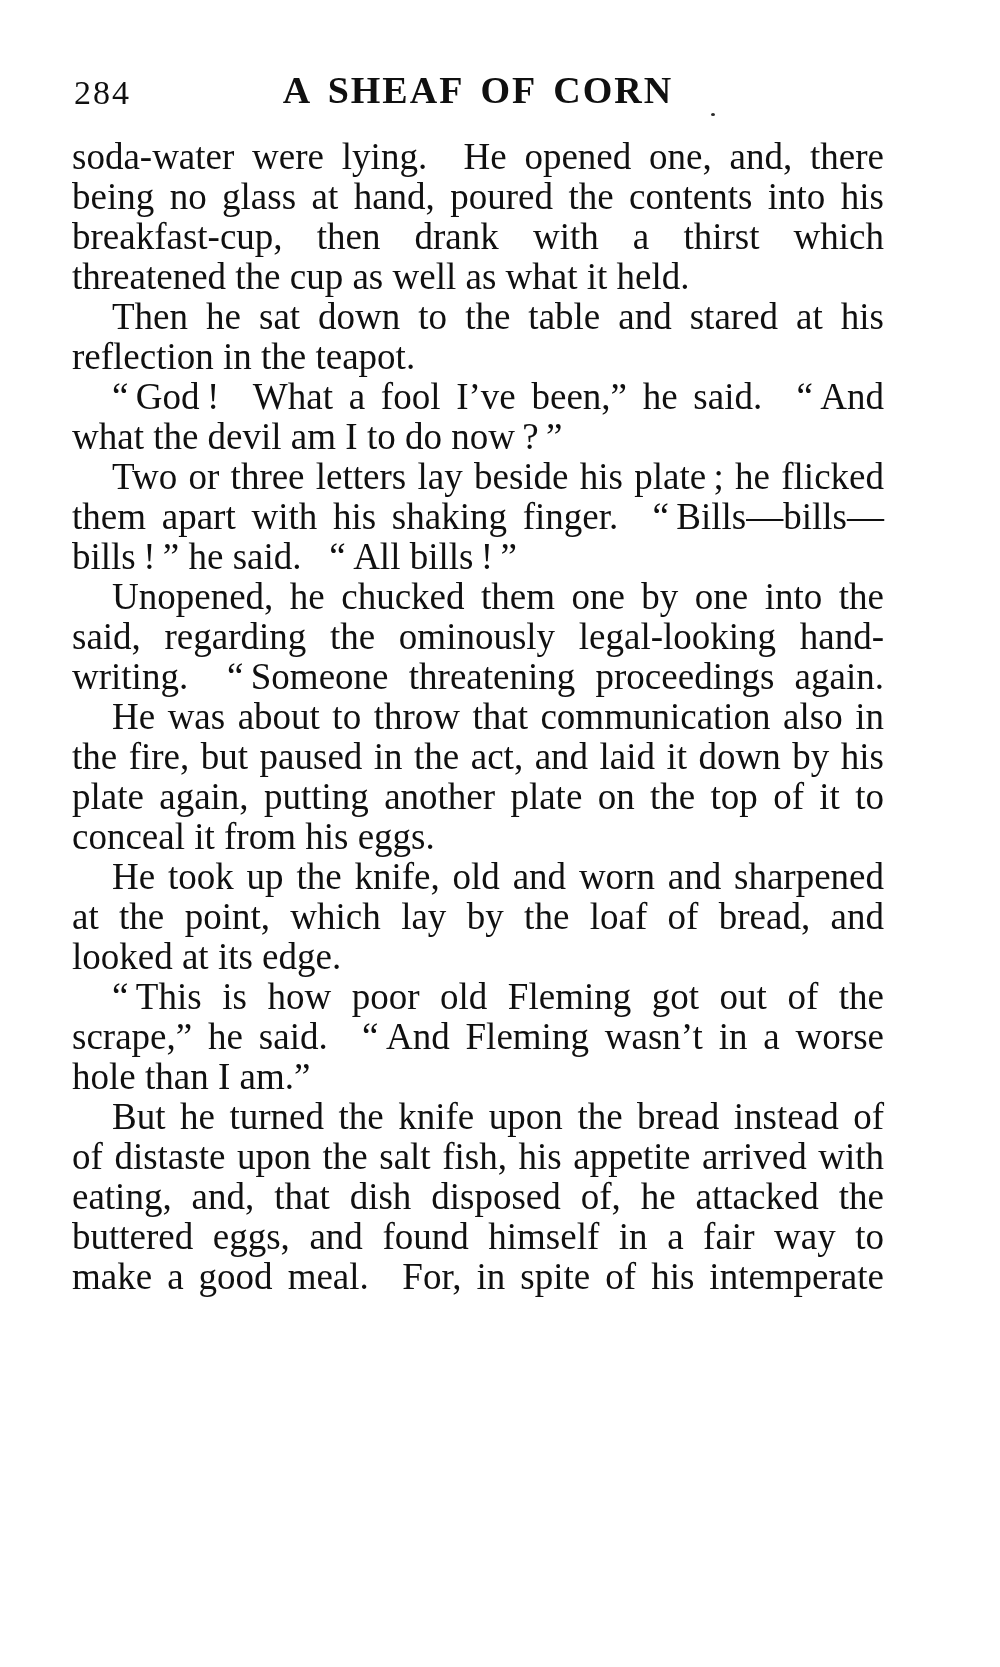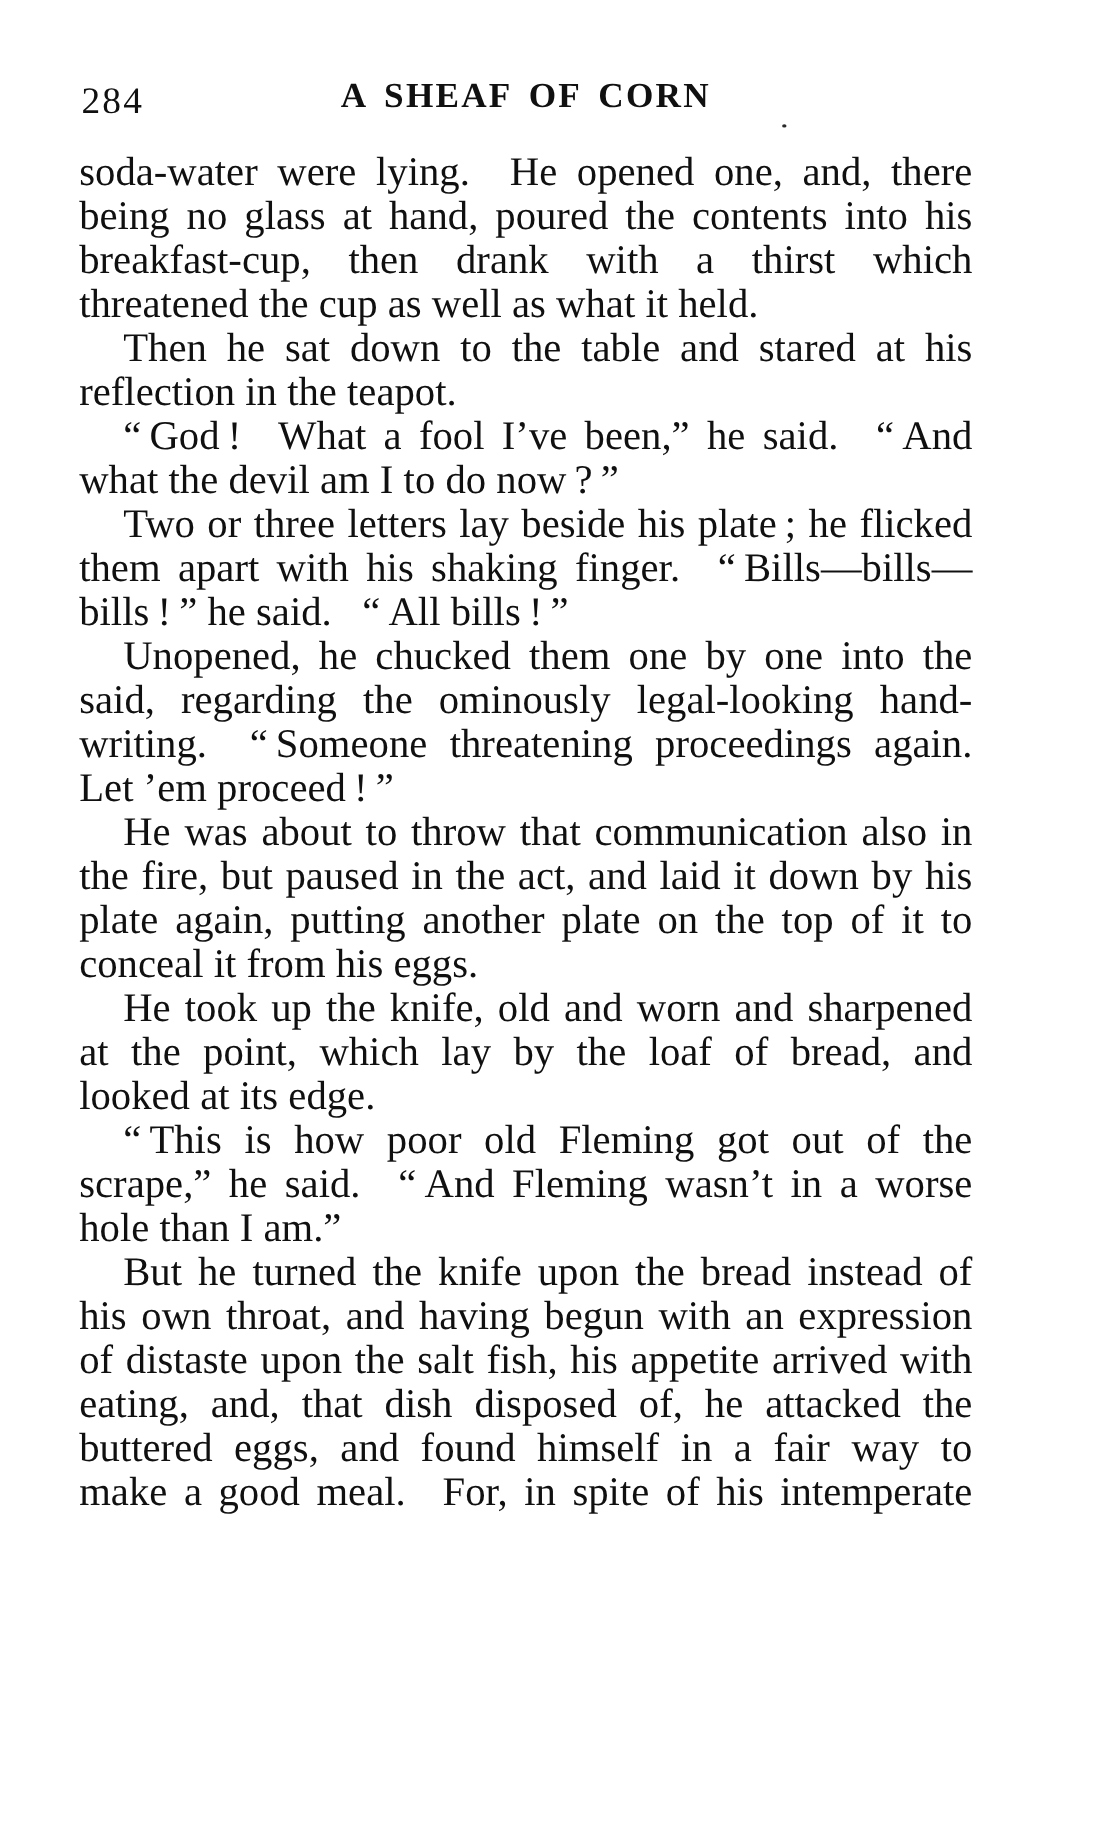--- a/index.html
+++ b/index.html
@@ -20,21 +20,21 @@
     top: 68px; left: 72px; width: 812px; height: 50px;
   }
   .page-number {
     position: absolute; left: 2px; top: 6px;
     font-size: 34px; font-weight: 400;
     letter-spacing: 2px;
   }
   .running-title {
     display: block;
     text-align: center;
-    font-size: 32px;
+    font-size: 38px;
     font-weight: 700;
     letter-spacing: 2px;
     word-spacing: 6px;
     white-space: nowrap;
   }
   .page-body {
     position: absolute;
     top: 137px; left: 72px; width: 812px;
     font-size: 37px;
     line-height: 40px;
@@ -86,41 +86,39 @@
       </div>
       <div class="paragraph">
         <div class="line indent">Two or three letters lay beside his plate ; he flicked</div>
         <div class="line">them apart with his shaking finger.  “ Bills—bills—</div>
         <div class="line no-fill">bills ! ” he said.  “ All bills ! ”</div>
       </div>
       <div class="paragraph">
         <div class="line indent">Unopened, he chucked them one by one into the</div>
         <div class="line">said, regarding the ominously legal-looking hand-</div>
         <div class="line">writing.  “ Someone threatening proceedings again.</div>
-        <div class="line no-fill">Let ’em proceed ! ”</div>
       </div>
       <div class="paragraph">
         <div class="line indent">He was about to throw that communication also in</div>
         <div class="line">the fire, but paused in the act, and laid it down by his</div>
         <div class="line">plate again, putting another plate on the top of it to</div>
         <div class="line no-fill">conceal it from his eggs.</div>
       </div>
       <div class="paragraph">
         <div class="line indent">He took up the knife, old and worn and sharpened</div>
         <div class="line">at the point, which lay by the loaf of bread, and</div>
         <div class="line no-fill">looked at its edge.</div>
       </div>
       <div class="paragraph">
         <div class="line indent">“ This is how poor old Fleming got out of the</div>
         <div class="line">scrape,” he said.  “ And Fleming wasn’t in a worse</div>
         <div class="line no-fill">hole than I am.”</div>
       </div>
       <div class="paragraph">
         <div class="line indent">But he turned the knife upon the bread instead of</div>
-        <div class="line">his own throat, and having begun with an expression</div>
         <div class="line">of distaste upon the salt fish, his appetite arrived with</div>
         <div class="line">eating, and, that dish disposed of, he attacked the</div>
         <div class="line">buttered eggs, and found himself in a fair way to</div>
         <div class="line">make a good meal.  For, in spite of his intemperate</div>
       </div>
     </main>
 
 </div>
 
 </body></html>

